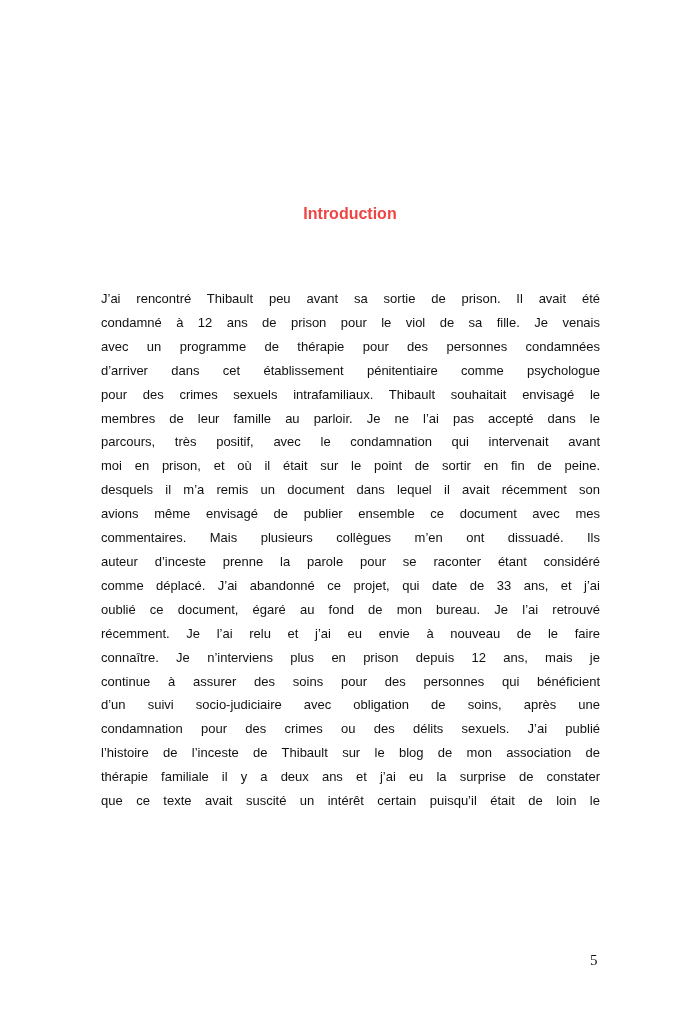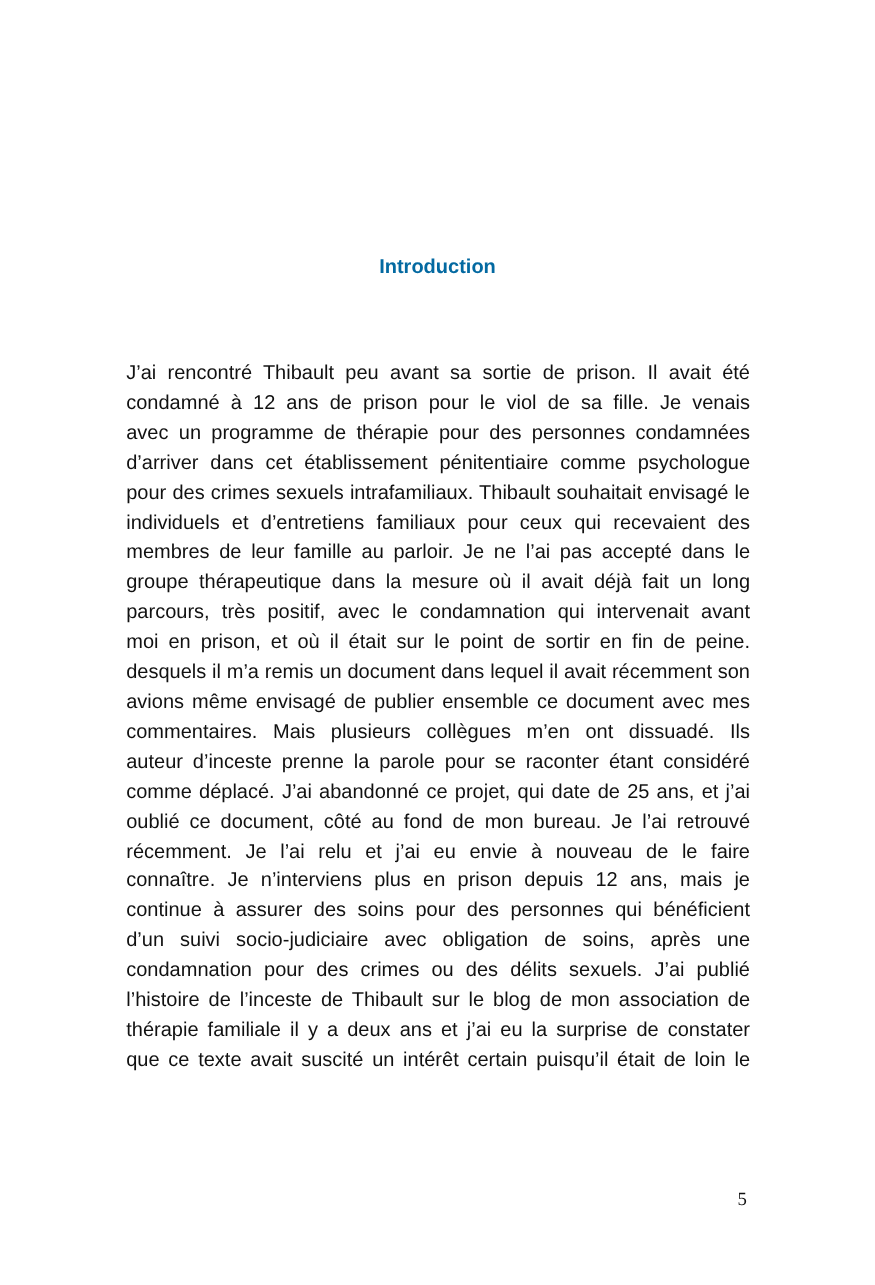--- a/index.html
+++ b/index.html
@@ -24,29 +24,29 @@
     .title {
       position: absolute;
       top: 202px;
       left: 0;
       width: 700px;
       text-align: center;
       font-family: "Liberation Sans", sans-serif;
       font-weight: bold;
       font-size: 16px;
       line-height: 24px;
-      color: #0369a1;
+      color: #ef4444;
     }
     .body-text {
       position: absolute;
       top: 287px;
       left: 101px;
       width: 499px;
       font-family: "Liberation Sans", sans-serif;
-      font-size: 16px;
+      font-size: 13px;
       color: #111111;
     }
     .line {
       display: block;
       height: 23.92px;
       line-height: 23.92px;
       text-align: justify;
       text-align-last: justify;
       white-space: nowrap;
       overflow: visible;
@@ -84,51 +84,45 @@
       <div class="line">
         <span class="line-inner">avec un programme de thérapie pour des personnes condamnées</span>
       </div>
       <div class="line">
         <span class="line-inner">d’arriver dans cet établissement pénitentiaire comme psychologue</span>
       </div>
       <div class="line">
         <span class="line-inner">pour des crimes sexuels intrafamiliaux. Thibault souhaitait envisagé le</span>
       </div>
       <div class="line">
-        <span class="line-inner">individuels et d’entretiens familiaux pour ceux qui recevaient des</span>
-      </div>
-      <div class="line">
         <span class="line-inner">membres de leur famille au parloir. Je ne l’ai pas accepté dans le</span>
-      </div>
-      <div class="line">
-        <span class="line-inner">groupe thérapeutique dans la mesure où il avait déjà fait un long</span>
       </div>
       <div class="line">
         <span class="line-inner">parcours, très positif, avec le condamnation qui intervenait avant</span>
       </div>
       <div class="line">
         <span class="line-inner">moi en prison, et où il était sur le point de sortir en fin de peine.</span>
       </div>
       <div class="line">
         <span class="line-inner">desquels il m’a remis un document dans lequel il avait récemment son</span>
       </div>
       <div class="line">
         <span class="line-inner">avions même envisagé de publier ensemble ce document avec mes</span>
       </div>
       <div class="line">
         <span class="line-inner">commentaires. Mais plusieurs collègues m’en ont dissuadé. Ils</span>
       </div>
       <div class="line">
         <span class="line-inner">auteur d’inceste prenne la parole pour se raconter étant considéré</span>
       </div>
       <div class="line">
-        <span class="line-inner">comme déplacé. J’ai abandonné ce projet, qui date de 25 ans, et j’ai</span>
+        <span class="line-inner">comme déplacé. J’ai abandonné ce projet, qui date de 33 ans, et j’ai</span>
       </div>
       <div class="line">
-        <span class="line-inner">oublié ce document, côté au fond de mon bureau. Je l’ai retrouvé</span>
+        <span class="line-inner">oublié ce document, égaré au fond de mon bureau. Je l’ai retrouvé</span>
       </div>
       <div class="line">
         <span class="line-inner">récemment. Je l’ai relu et j’ai eu envie à nouveau de le faire</span>
       </div>
       <div class="line">
         <span class="line-inner">connaître. Je n’interviens plus en prison depuis 12 ans, mais je</span>
       </div>
       <div class="line">
         <span class="line-inner">continue à assurer des soins pour des personnes qui bénéficient</span>
       </div>

